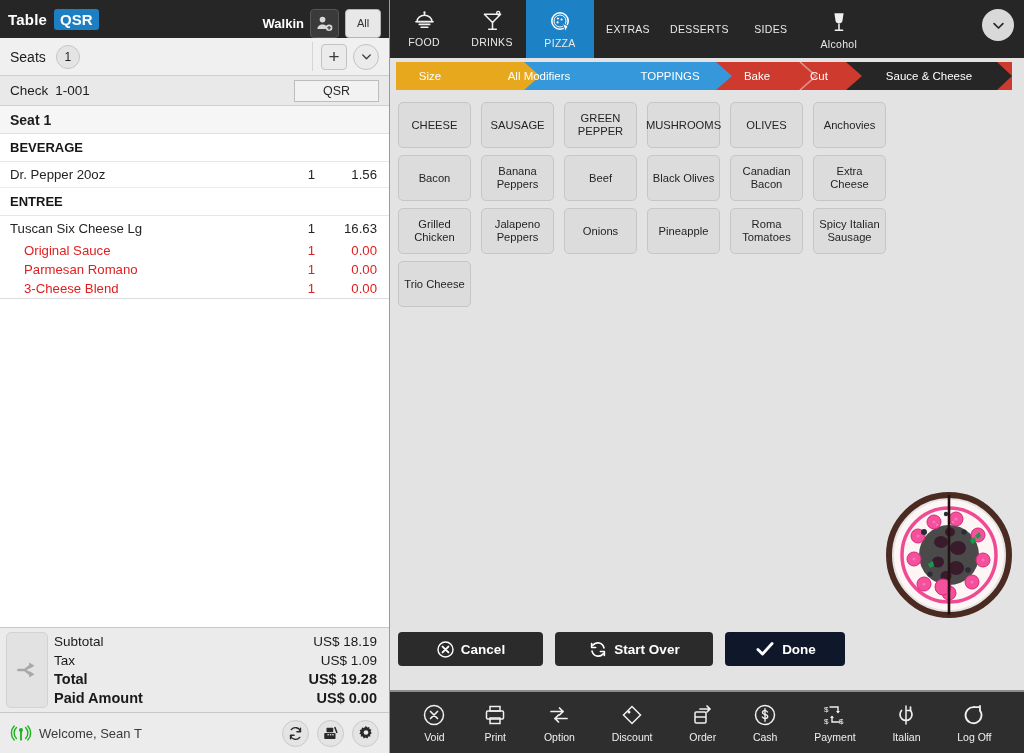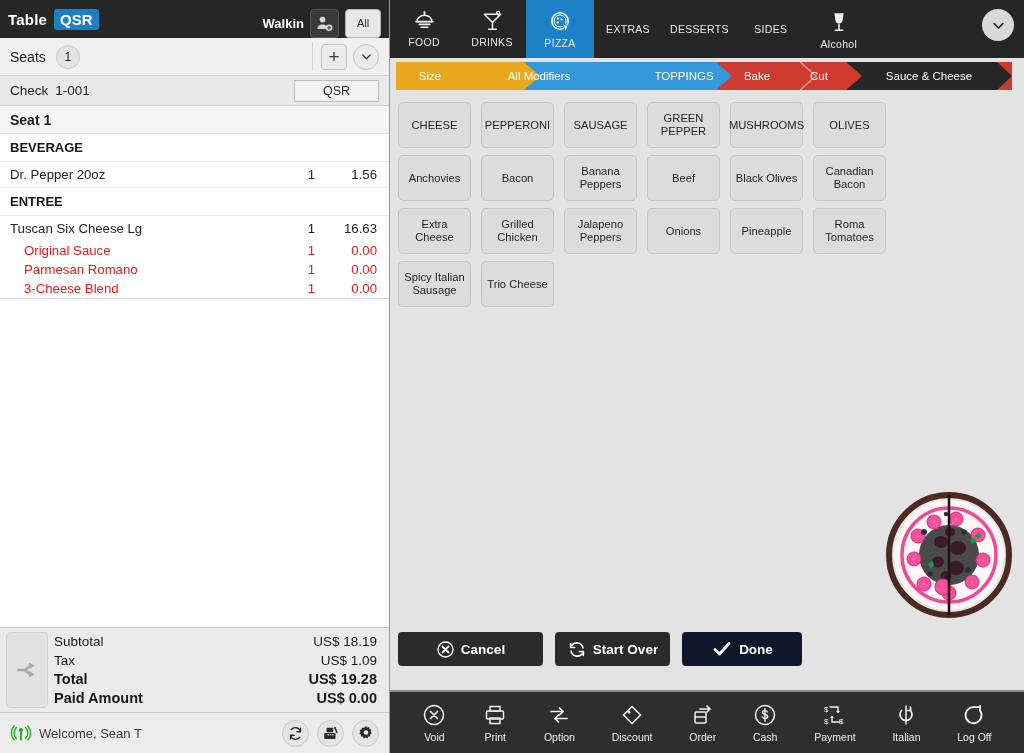--- a/index.html
+++ b/index.html
@@ -175,21 +175,21 @@
   }
 
   .pizza-preview { position: absolute; right: 12px; bottom: 14px; width: 126px; height: 126px; }
 
   .action-row { flex: 0 0 58px; display: flex; align-items: flex-start; padding: 0 10px 0 8px; gap: 12px; }
   .act-btn {
     height: 34px; border-radius: 4px; display: flex; align-items: center;
     justify-content: center; gap: 6px; color: #fff; font-size: 13.5px; font-weight: bold;
   }
   .act-cancel { width: 145px; background: #2b2b2b; }
-  .act-startover { width: 115px; background: #2b2b2b; }
+  .act-startover { width: 158px; background: #2b2b2b; }
   .act-done { width: 120px; background: #0f172a; }
 
   .bottom-toolbar {
     flex: 0 0 63px; background: #2e2e2e; border-top: 2px solid #8b8b8b;
     display: flex; align-items: center; justify-content: space-around; padding: 0 14px;
   }
   .tool-btn {
     display: flex; flex-direction: column; align-items: center; gap: 4px;
     color: #f0f0f0; font-size: 10.5px;
   }
@@ -431,42 +431,39 @@
           <path d="M320 0 H608 L624 14 L608 28 H320 L336 14 Z" fill="#cf3a2e"></path>
           <path d="M404 0 L420 14 L404 28" fill="none" stroke="#e3e3e3" stroke-width="1.6" opacity=".55"></path>
           <path d="M450 0 H601 L616 14 L601 28 H450 L466 14 Z" fill="#262626"></path>
         </svg>
         <div class="bc-seg" style="left:6px;width:56px;">
           <span>Size</span>
         </div>
         <div class="bc-seg" style="left:68px;width:150px;">
           <span>All Modifiers</span>
         </div>
-        <div class="bc-seg" style="left:236px;width:104px;justify-content:center;">
+        <div class="bc-seg" style="left:222px;width:104px;justify-content:center;">
           <span>TOPPINGS</span>
         </div>
         <div class="bc-seg" style="left:330px;width:62px;">
           <span>Bake</span>
         </div>
         <div class="bc-seg" style="left:392px;width:62px;">
           <span>Cut</span>
         </div>
         <div class="bc-seg" style="left:458px;width:150px;">
           <span>Sauce &amp; Cheese</span>
         </div>
       </div>
     </div>
 
     <div class="toppings-area">
       <div class="topping-grid">
         <div class="topping-btn">
             <span>CHEESE</span>
-          </div>
-        <div class="topping-btn">
-            <span>PEPPERONI</span>
           </div>
         <div class="topping-btn">
             <span>SAUSAGE</span>
           </div>
         <div class="topping-btn">
             <span>GREEN PEPPER</span>
           </div>
         <div class="topping-btn">
             <span>MUSHROOMS</span>
           </div>

